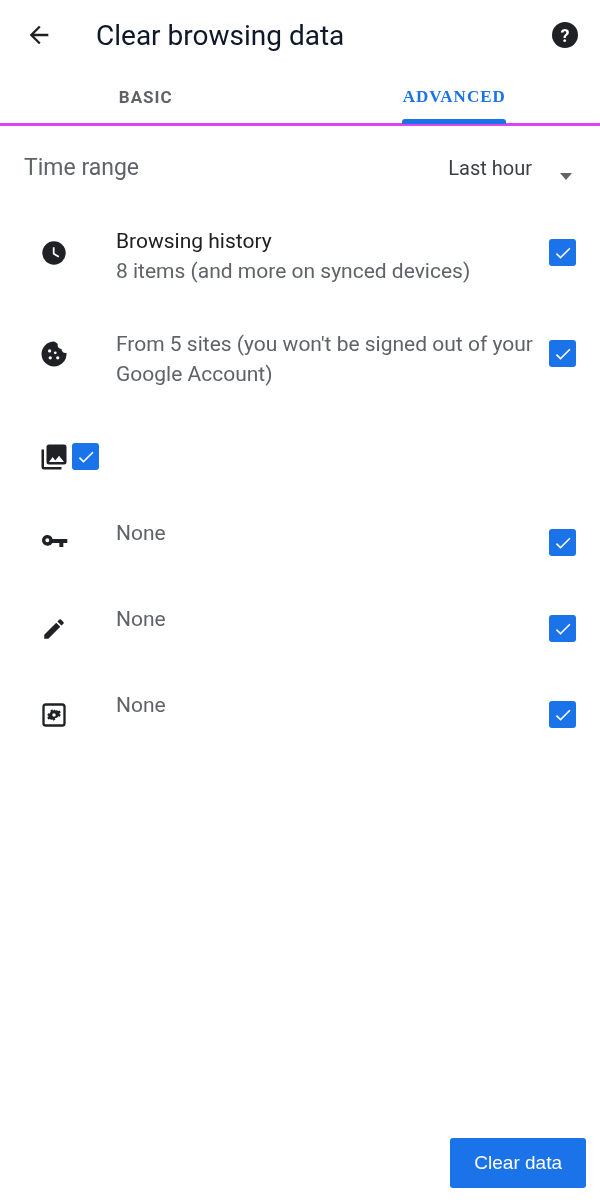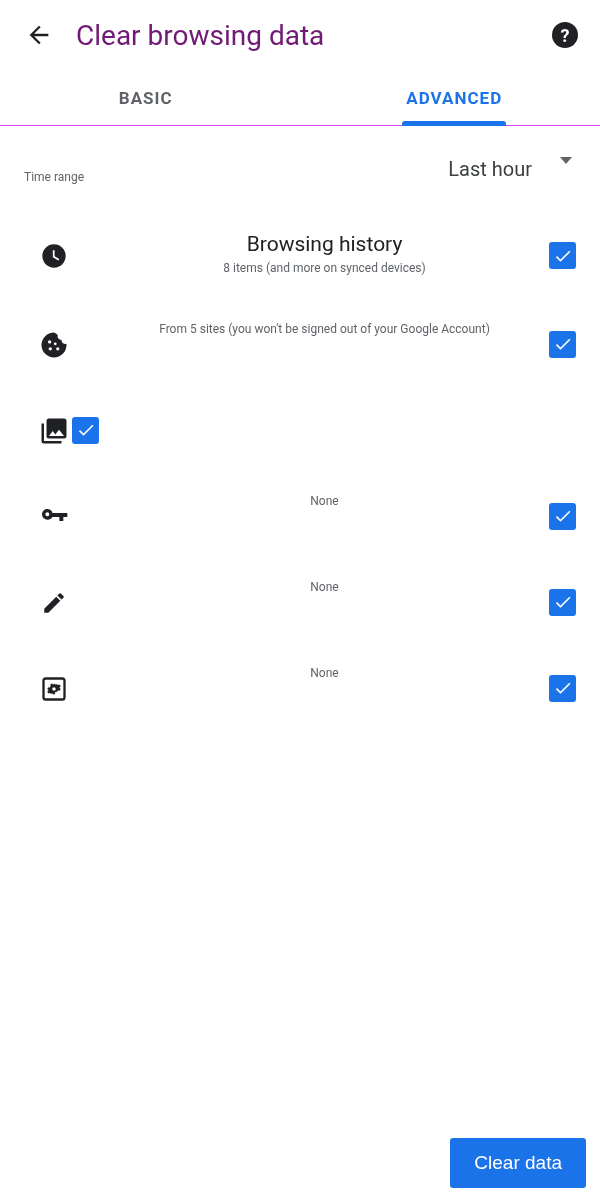--- a/index.html
+++ b/index.html
@@ -20,99 +20,97 @@
     .back-icon {
       width: 34px;
       height: 34px;
       display: flex;
       align-items: center;
       justify-content: center;
       cursor: pointer;
     }
     .page-title {
       font-size: 28px;
-      color: #701a75;
-      margin-left: 20px;
+      color: #0f172a;
+      margin-left: 40px;
       flex: 1;
       font-weight: 400;
     }
     .help-icon {
       width: 26px;
       height: 26px;
       border-radius: 50%;
       background: #202124;
       color: #fff;
       display: flex;
       align-items: center;
       justify-content: center;
       font-size: 18px;
       font-weight: 700;
       cursor: pointer;
     }
     .tabs {
       display: flex;
-      border-bottom: 1px solid #d946ef;
+      border-bottom: 3px solid #d946ef;
       height: 56px;
       gap: 17px;
     }
     .tab {
       flex: 1;
       display: flex;
       align-items: center;
       justify-content: center;
       font-size: 17px;
       font-weight: 700;
       letter-spacing: 1px;
       cursor: pointer;
       position: relative;
     }
     .tab-basic { color: #5f6368; }
-    .tab-advanced { color: #1a73e8; }
+    .tab-advanced { color: #1a73e8; font-family: Liberation Serif, serif; }
     .tab-advanced::after {
       content: "";
       position: absolute;
       bottom: -1px;
       left: 50%;
       transform: translateX(-50%);
       width: 104px;
       height: 5px;
       background: #1a73e8;
       border-radius: 3px 3px 0 0;
     }
     .time-range-row {
       display: flex;
       align-items: center;
       padding: 28px 24px 18px 24px;
       justify-content: space-between;
     }
     .time-range-label {
-      font-size: 12px;
+      font-size: 23px;
       color: #5f6368;
-      margin-top: 16px;
     }
     .time-range-value-wrap {
       display: flex;
-      align-items: flex-start;
+      align-items: flex-end;
       gap: 28px;
       cursor: pointer;
       padding-right: 4px;
     }
     .time-range-value {
       font-size: 20px;
       color: #3c4043;
     }
     .dropdown-caret {
       width: 0; height: 0;
       border-left: 6px solid transparent;
       border-right: 6px solid transparent;
       border-top: 7px solid #5f6368;
     }
     .list {
       padding: 8px 0 0 12px;
-      text-align: center;
     }
     .list-item {
       display: flex;
       align-items: flex-start;
       padding: 22px 24px 22px 24px;
     }
     .item-icon {
       width: 36px;
       height: 36px;
       margin-top: 6px;
@@ -126,21 +124,21 @@
       flex: 1;
       margin-left: 44px;
       padding-right: 16px;
     }
     .item-title {
       font-size: 21px;
       color: #202124;
       margin-bottom: 4px;
     }
     .item-sub {
-      font-size: 12px;
+      font-size: 21px;
       color: #5f6368;
       line-height: 1.4;
     }
     .checkbox {
       width: 27px;
       height: 27px;
       background: #1a73e8;
       border-radius: 3px;
       display: flex;
       align-items: center;

